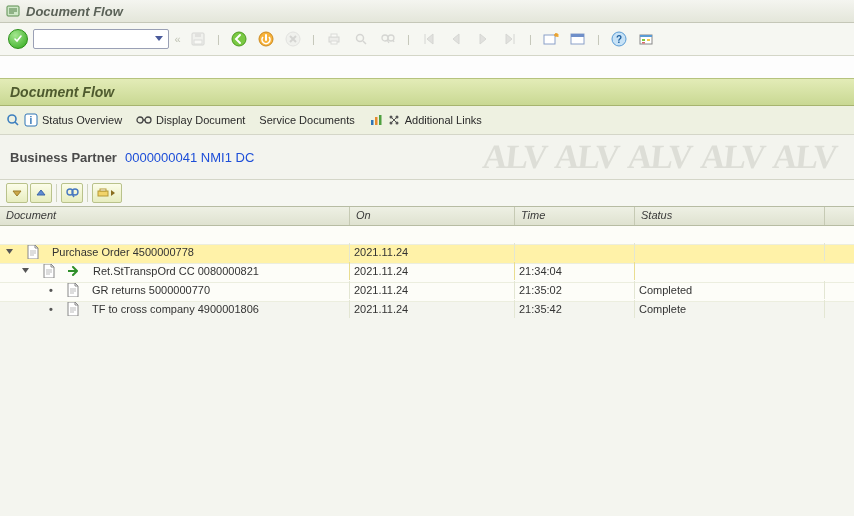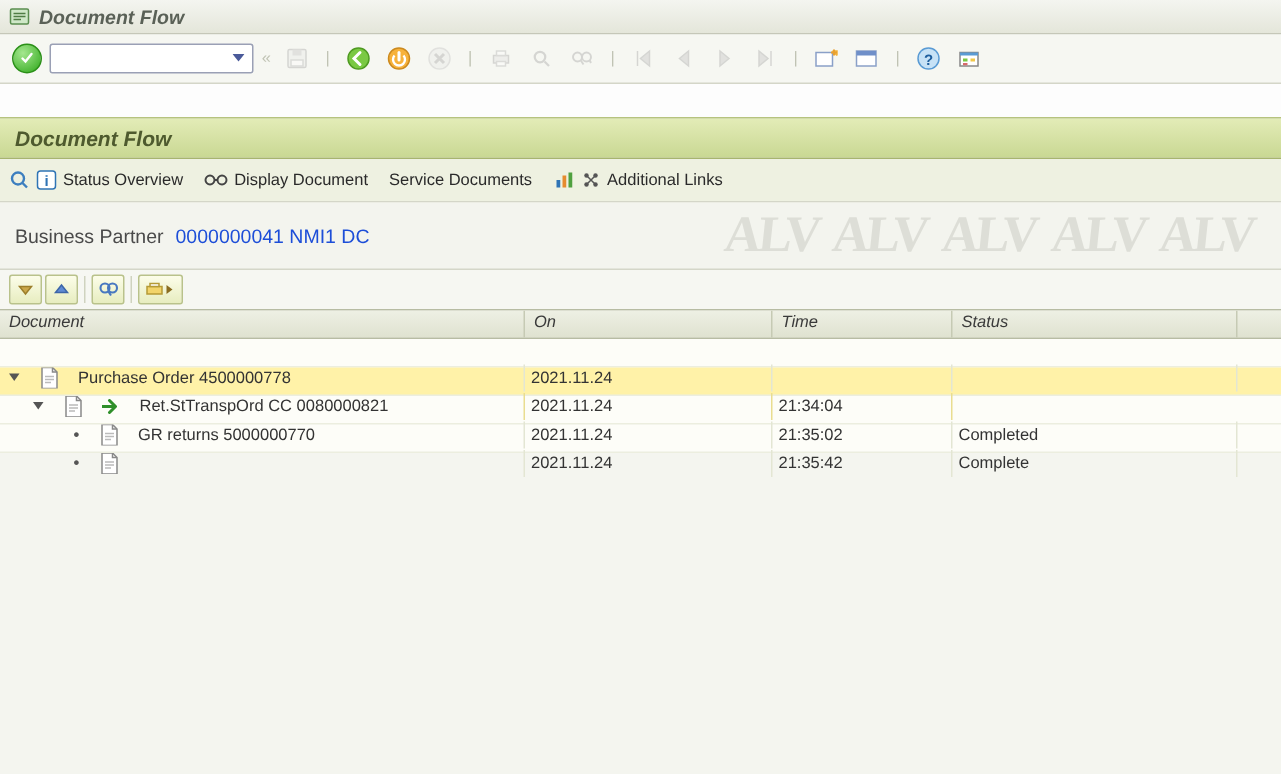--- a/index.html
+++ b/index.html
@@ -18,21 +18,21 @@
   .dim svg{opacity:.35;}
   
   .section-hdr{height:26px;background:linear-gradient(#e3ecb7,#c9d893);border-top:1px solid #b6c37e;border-bottom:1px solid #a7b46f;display:flex;align-items:center;padding:0 10px;}
   .section-hdr .t{font-weight:bold;font-style:italic;font-size:14px;color:#4e5a2e;}
   
   .apptoolbar{height:28px;background:#eef1e1;border-bottom:1px solid #d4d6c8;display:flex;align-items:center;padding:0 6px;gap:14px;}
   .app-item{display:flex;align-items:center;gap:4px;color:#2a2a2a;}
   .app-item span.lbl{white-space:nowrap;}
   
   .bp-band{height:44px;background:#f3f4ee;border-bottom:1px solid #d4d6c8;display:flex;align-items:center;padding:0 10px;position:relative;}
-  .bp-label{font-weight:normal;font-size:13px;color:#4a4a4a;margin-right:8px;}
+  .bp-label{font-weight:bold;font-size:13px;color:#4a4a4a;margin-right:8px;}
   .bp-val{font-size:13px;color:#1d4ed8;}
   .wm{position:absolute;right:0;top:0;height:100%;display:flex;align-items:center;gap:10px;padding-right:18px;opacity:.18;font-family:Georgia,serif;font-size:34px;color:#7d7d72;font-weight:bold;letter-spacing:-2px;pointer-events:none;user-select:none;}
   .wm span{transform:skewX(-6deg);}
   
   .alv-toolbar{height:22px;background:#f6f7f2;display:flex;align-items:center;padding:2px 6px;gap:2px;}
   .alv-toolbar .btn{width:20px;height:18px;border:1px solid #b9c28b;background:linear-gradient(#fcfde9,#e7edc0);border-radius:2px;}
   .alv-toolbar .vsep{width:1px;height:18px;background:#cfd3bf;margin:0 2px;}
   
   .grid-wrap{position:relative;height:calc(516px - 22px - 28px - 26px - 28px - 44px - 22px);display:flex;}
   .grid{flex:1;border-top:1px solid #b7bca3;overflow:hidden;background:#f4f5ef;}
@@ -355,20 +355,21 @@
           <div class="grow">
             <div class="gc col-doc indent-2">
               <span class="bullet">•</span>
               <span class="doc-ico">
                 <svg width="12" height="14">
                   <path d="M1 0h7l3 3v11H1z" fill="#fff" stroke="#888"></path>
                   <path d="M8 0v3h3" fill="none" stroke="#888"></path>
                   <path d="M3 6h6M3 8h6M3 10h4" stroke="#bbb"></path>
                 </svg>
               </span>
+              <span>TF to cross company 4900001806</span>
             </div>
             <div class="gc col-on">2021.11.24</div>
             <div class="gc col-time">21:35:42</div>
             <div class="gc col-status">Complete</div>
           </div>
         </div>
   </div>
 </div>
 
 </div>

